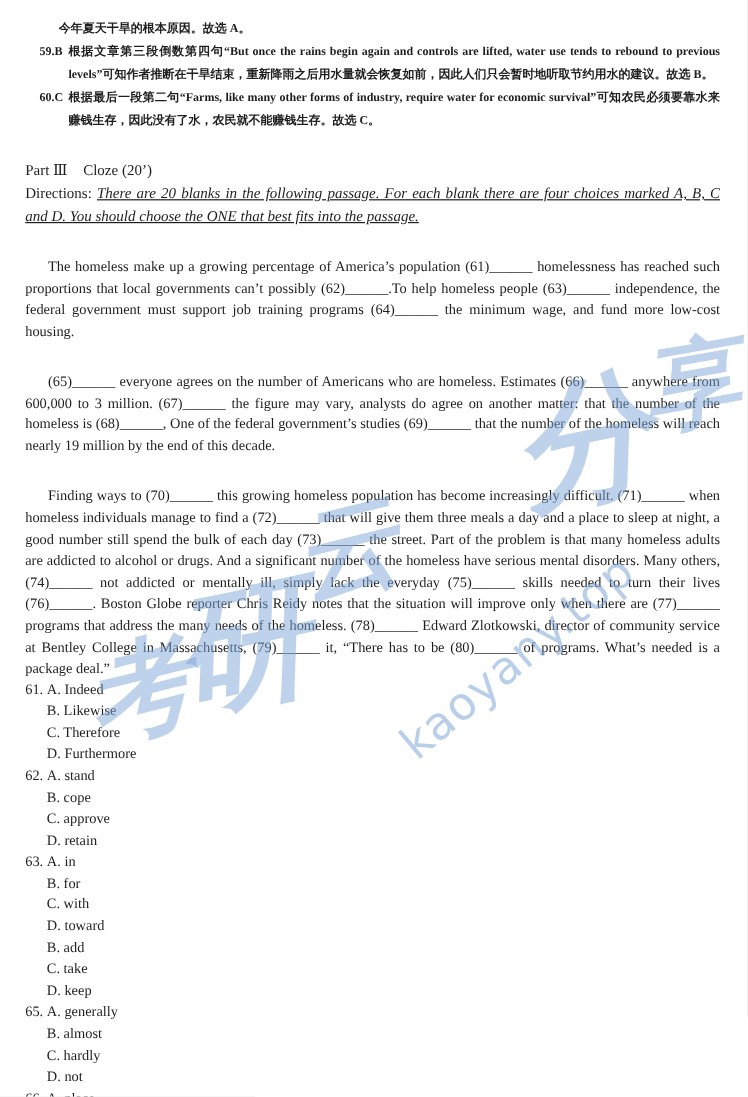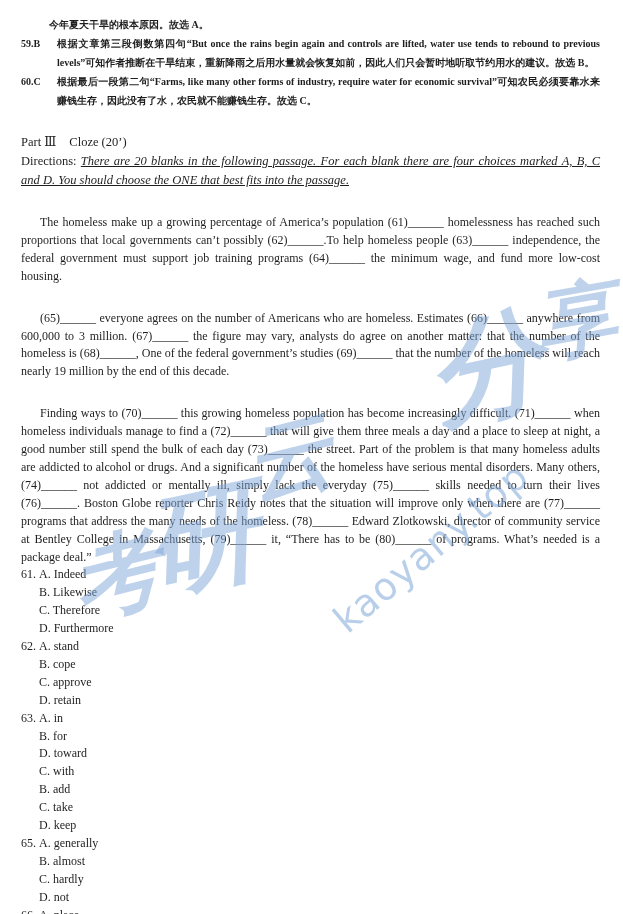--- a/index.html
+++ b/index.html
@@ -11,21 +11,21 @@
     font-family:"Liberation Serif","DejaVu Serif",serif;
     color:#1e1e1e;
     overflow:hidden;
   }
   .content { position:relative; z-index:1; padding:15px 23px 0 21px; }
 
   
   .ans-block { font-size:10px; line-height:19px;font-weight:bold; }
   .ans-cont { margin-left:28px; }
   .ans-item { position:relative; padding-left:36px; text-align:justify; }
-  .ans-item .ans-label { position:absolute; left:0; top:0; }
+  .ans-item .ans-label { position:absolute; left:12px; top:0; }
 
   
   .part-line { margin-top:23px; font-size:12.5px; line-height:19px; }
   .part-line .part-gap { display:inline-block; width:13px; }
   .directions { font-size:12.5px; line-height:19px; text-align:justify; }
   .directions .dir-italic { font-style:italic;text-decoration:underline; }
 
   
   .cloze-body { margin-top:13px; font-size:12px; line-height:17.9px; }
   .para { text-align:justify; text-indent:19px;margin-top:24px; }
@@ -113,22 +113,22 @@
       <div>
         <div class="q-line-first"><span>62.</span>&nbsp;<span>A. stand</span></div>
         <div class="q-line-rest">B. cope</div>
         <div class="q-line-rest">C. approve</div>
         <div class="q-line-rest">D. retain</div>
       </div>
 
       <div>
         <div class="q-line-first"><span>63.</span>&nbsp;<span>A. in</span></div>
         <div class="q-line-rest">B. for</div>
+        <div class="q-line-rest">C. with</div>
         <div class="q-line-rest">D. toward</div>
-        <div class="q-line-rest">C. with</div>
       </div>
 
       <div>
         <div class="q-line-rest">B. add</div>
         <div class="q-line-rest">C. take</div>
         <div class="q-line-rest">D. keep</div>
       </div>
 
       <div>
         <div class="q-line-first"><span>65.</span>&nbsp;<span>A. generally</span></div>

